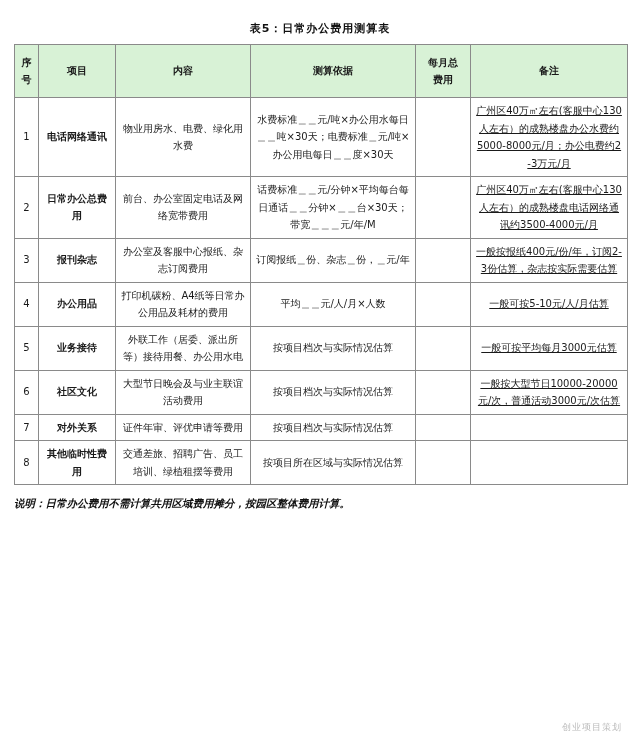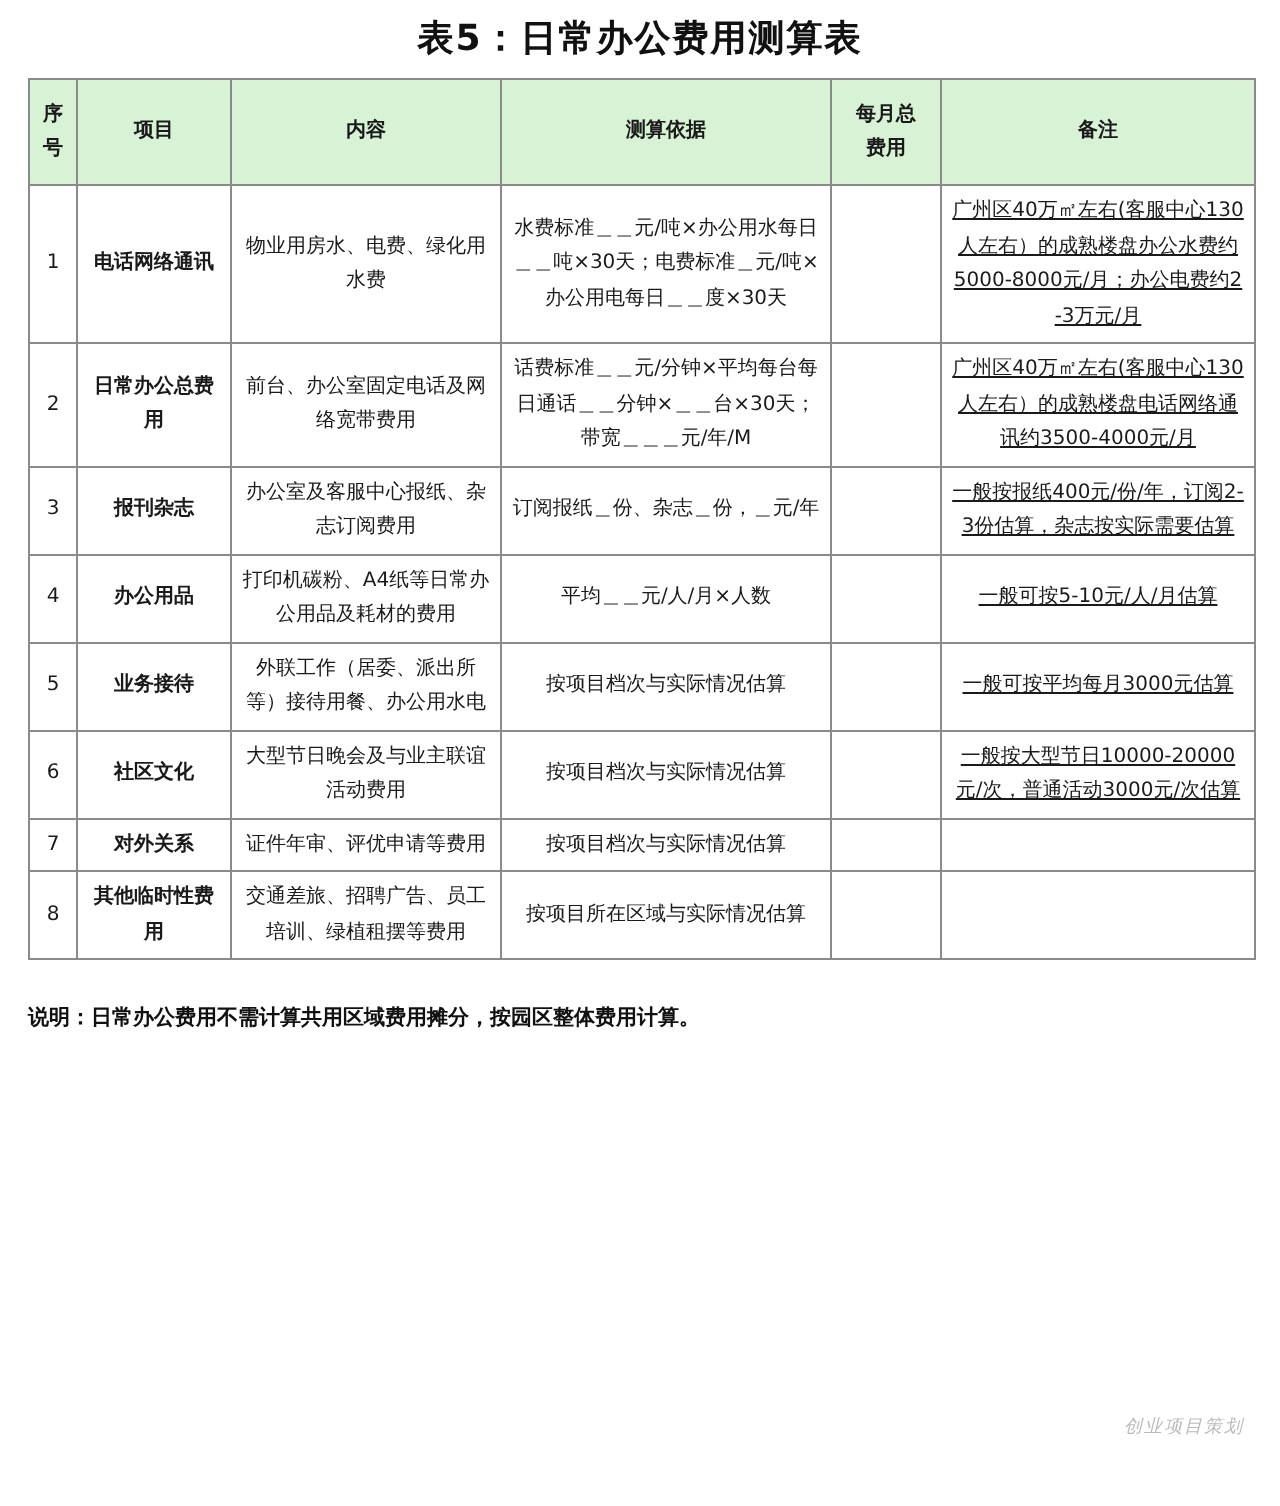--- a/index.html
+++ b/index.html
@@ -17,25 +17,26 @@
   }
   .page {
     position: relative;
     width: 640px;
     height: 753px;
     box-sizing: border-box;
     padding: 0;
   }
   .doc-title {
     text-align: center;
-    font-size: 18px;
+    font-size: 11px;
     font-weight: bold;
     letter-spacing: 1px;
     padding: 7px 0 8px 0;
     color: #111;
+    margin-top: 14px;
   }
   table.cost-table {
     border-collapse: collapse;
     width: 613px;
     margin: 0 0 0 14px;
     table-layout: fixed;
     background: #ffffff;
   }
   table.cost-table td, table.cost-table th {
     border: 1px solid #8a8a8a;
@@ -69,23 +70,24 @@
   tr.total-row td {
     background: #d8f2d6 !important;
     font-weight: bold;
     font-size: 11px;
     height: 26px;
   }
   tr.total-row td.total-label { letter-spacing: 2px; }
   tr.total-row td.total-value { text-align: center; }
 
   .notes {
-    margin: 20px 0 0 0;
+    margin: 9px 0 0 0;
     padding: 0 14px;
     position: relative;
+    font-style: italic;
   }
   .note-line {
     font-size: 10.5px;
     font-weight: bold;
     line-height: 1.9;
     color: #111;
   }
   .note-line.indent { padding-left: 44px; }
 
   .watermark {
@@ -104,21 +106,20 @@
   }
   .watermark-sub {
     position: absolute;
     right: 18px;
     bottom: 33px;
     font-size: 9px;
     color: rgba(130,130,130,0.55);
     letter-spacing: 1px;
     white-space: nowrap;
     pointer-events: none;
-    font-style: italic;
   }
 </style>
 </head>
 <body>
 
 <div class="page">
 
   <div class="doc-title">表5：日常办公费用测算表</div>
 
   <table class="cost-table">

